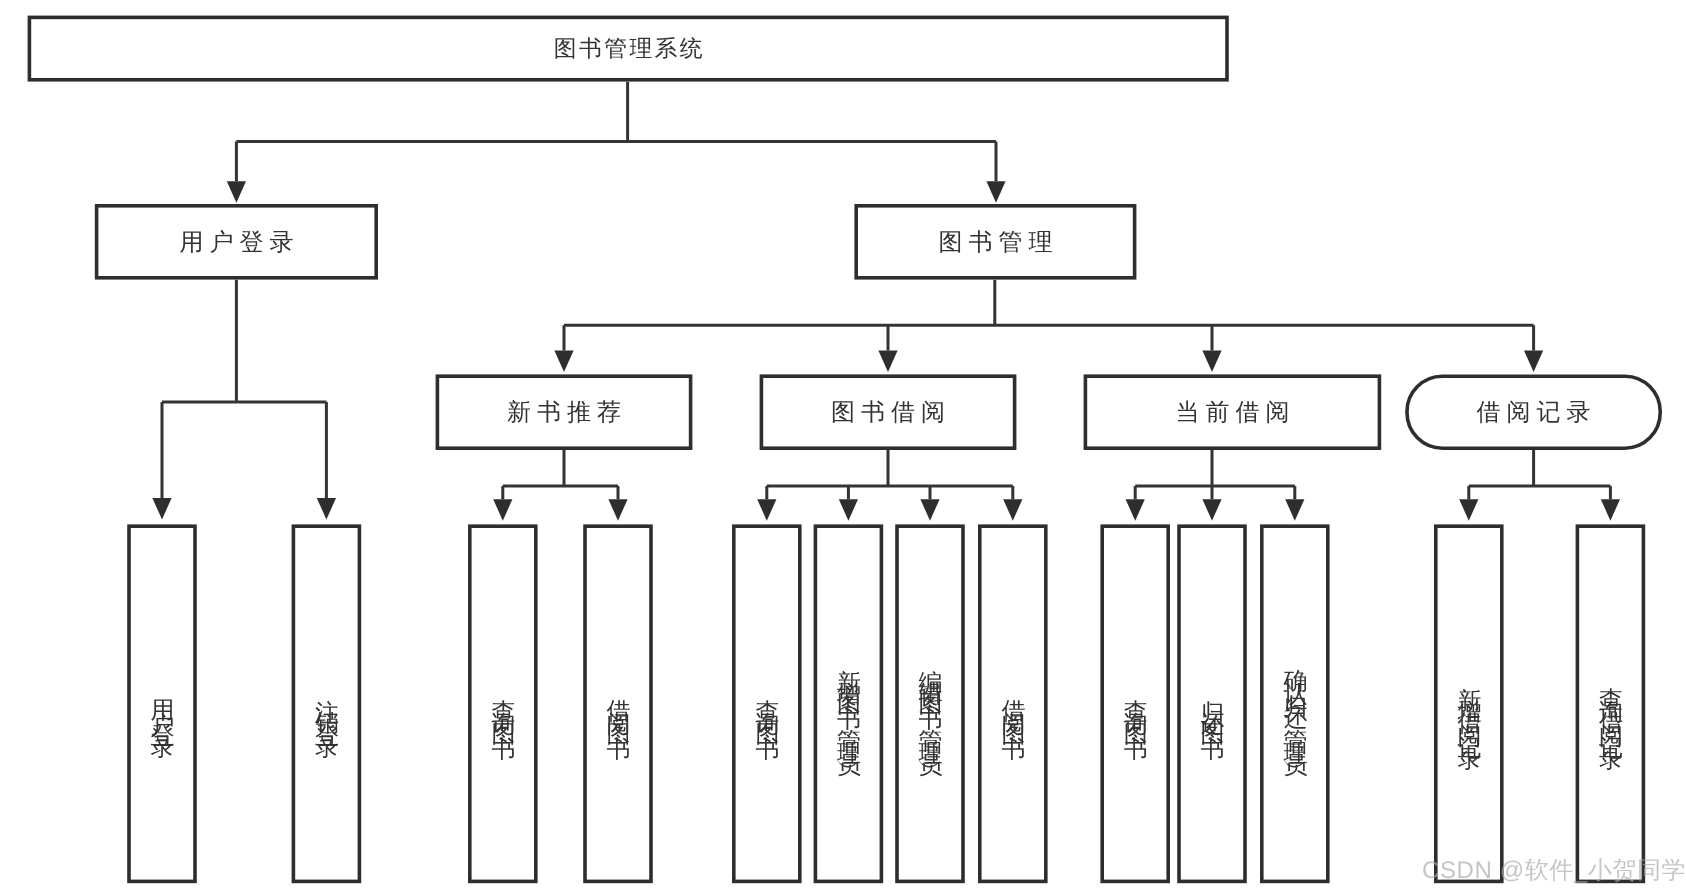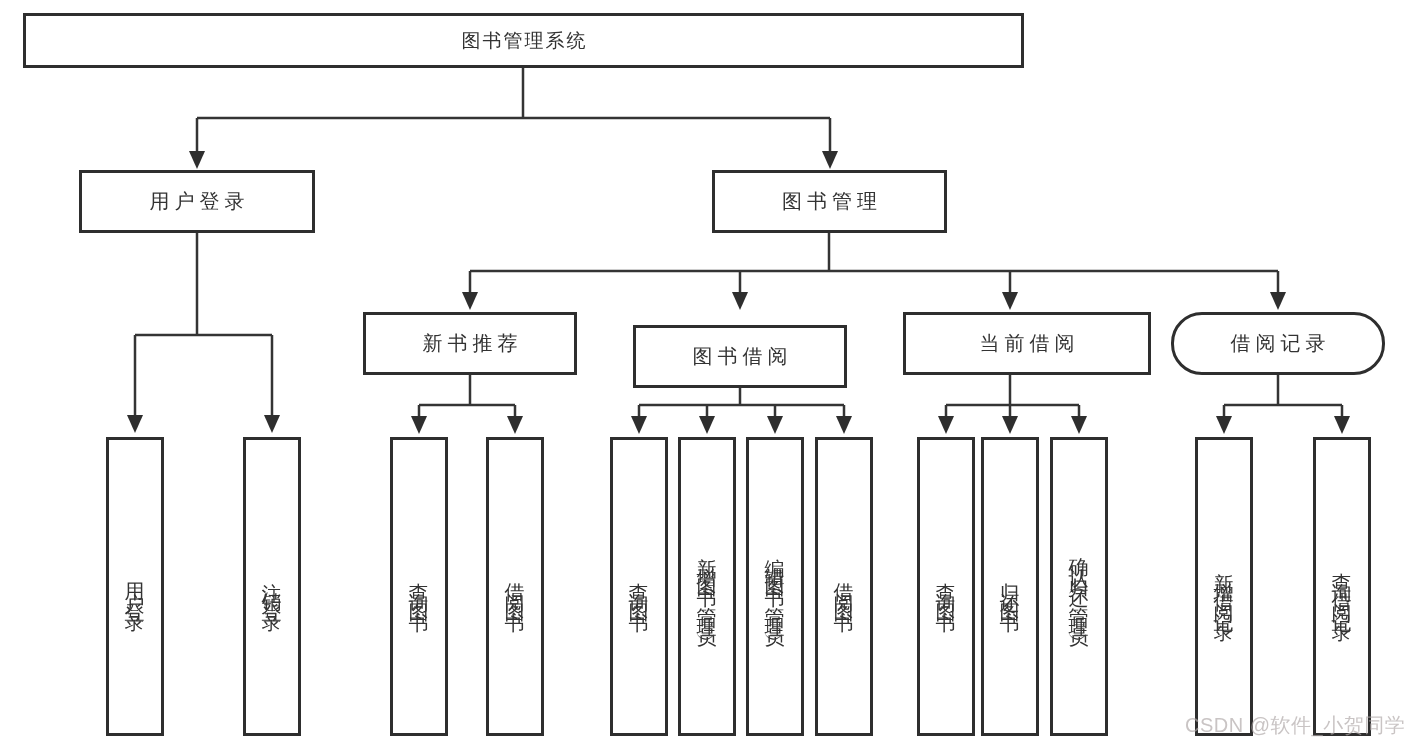--- a/index.html
+++ b/index.html
@@ -77,21 +77,21 @@
   <div class="node" style="left:79px;top:170px;width:236px;height:63px;">
     <span class="h-label">用户登录</span>
   </div>
   <div class="node" style="left:363px;top:312px;width:214px;height:63px;">
     <span class="h-label">新书推荐</span>
   </div>
 
   <div class="node" style="left:712px;top:170px;width:235px;height:63px;">
     <span class="h-label">图书管理</span>
   </div>
-  <div class="node" style="left:633px;top:312px;width:214px;height:63px;margin-top:13px;">
+  <div class="node" style="left:633px;top:312px;width:214px;height:63px;">
     <span class="h-label">图书借阅</span>
   </div>
   <div class="node" style="left:903px;top:312px;width:248px;height:63px;">
     <span class="h-label">当前借阅</span>
   </div>
   <div class="node" style="left:1171px;top:312px;width:214px;height:63px;border-radius:31px;">
     <span class="h-label">借阅记录</span>
   </div>
 
   <div class="node" style="left:106px;top:437px;width:58px;height:299px;">

